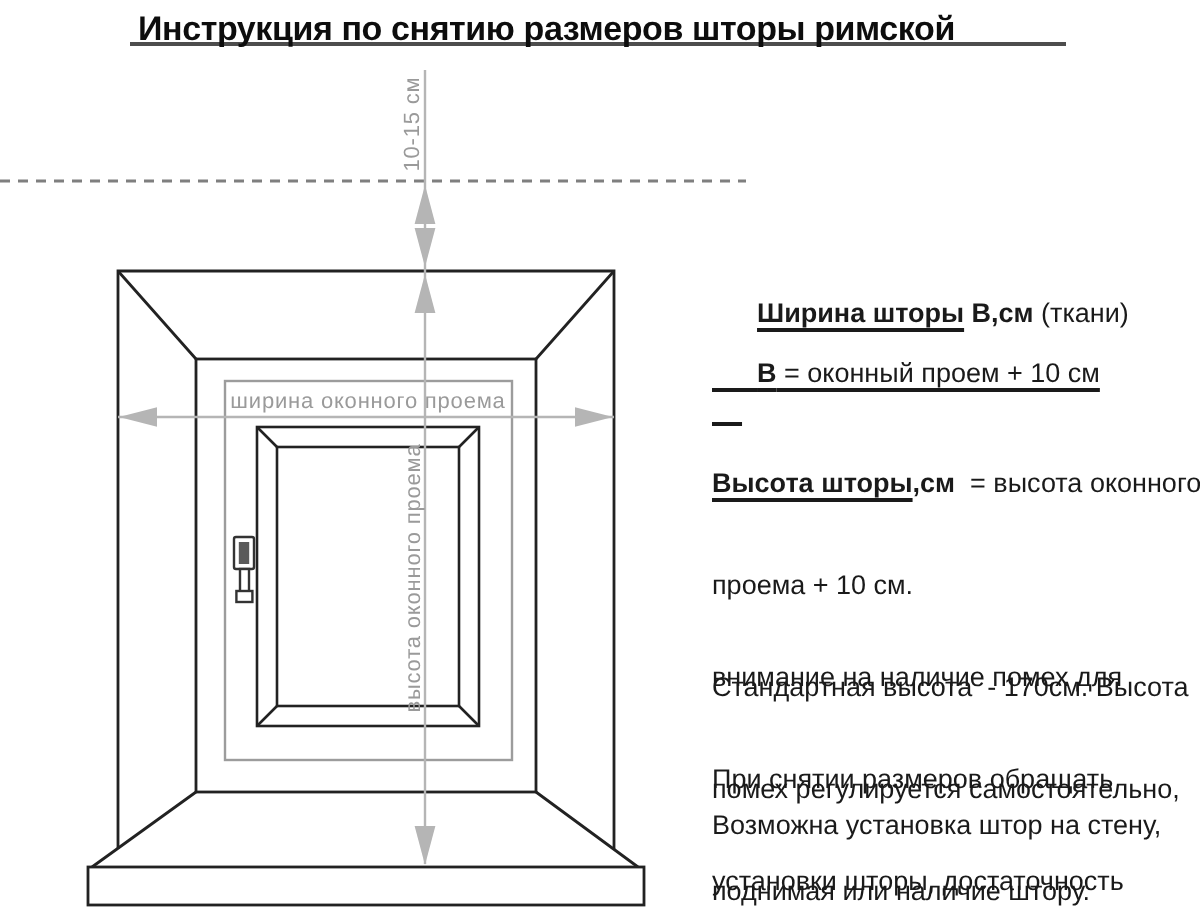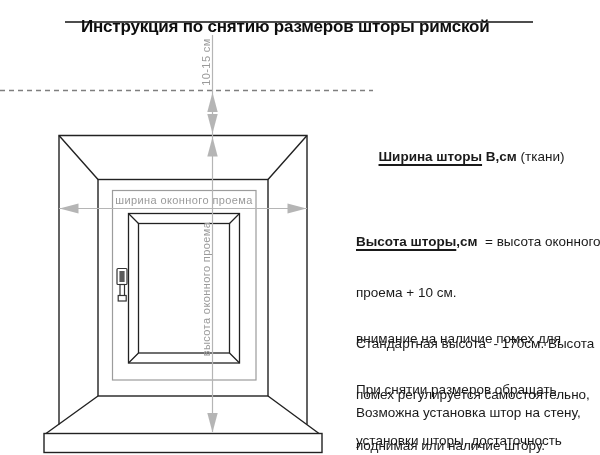--- a/index.html
+++ b/index.html
@@ -7,21 +7,21 @@
     width:600px;height:455px;background:#ffffff;overflow:hidden;
     font-family:"Liberation Sans","DejaVu Sans",sans-serif;
     color:#1a1a1a;position:relative;
   }
   .stage{position:absolute;inset:0;width:600px;height:455px;}
   .title-wrap{
     position:absolute;left:65px;top:1px;width:468px;height:20px;
     border-bottom:2px solid #4d4d4d;
   }
   .title-wrap h1{
-    margin:16px;font-size:17px;line-height:19px;font-weight:700;
+    margin:4px;font-size:17px;line-height:19px;font-weight:700;
     letter-spacing:-0.2px;color:#0d0d0d;white-space:pre;
   }
   svg{position:absolute;left:0;top:0;}
   svg text{
     font-family:"Liberation Sans","DejaVu Sans",sans-serif;
     letter-spacing:0.4px;
   }
   .notes{position:absolute;left:0;top:0;width:600px;height:448px;}
   .p{
     position:absolute;left:356px;margin:0;
@@ -95,20 +95,23 @@
 
     <text x="210" y="289" transform="rotate(-90 210 289)" text-anchor="middle" font-size="11" fill="#9a9a9a">высота оконного проема</text>
   </svg>
 
   <div class="notes">
 
     <p class="p" style="top:131px">
       <span class="b u">Ширина шторы</span><span class="b"> В,см</span><span> (ткани)</span>
     </p>
 
+    <p class="p u" style="top:161px">
+      <span class="b">В</span><span> = оконный проем + 10 см</span>
+    </p>
 
     <p class="p" style="top:199px">
       <span class="line"><span class="b u">Высота шторы</span><span class="b">,см</span><span>  = высота оконного</span></span>
       <span class="line">проема + 10 см.</span>
       <span class="line">Стандартная высота  - 170см. Высота</span>
       <span class="line">помех регулируется самостоятельно,</span>
       <span class="line">поднимая или наличие штору.</span>
     </p>
 
     <p class="p" style="top:296px">

